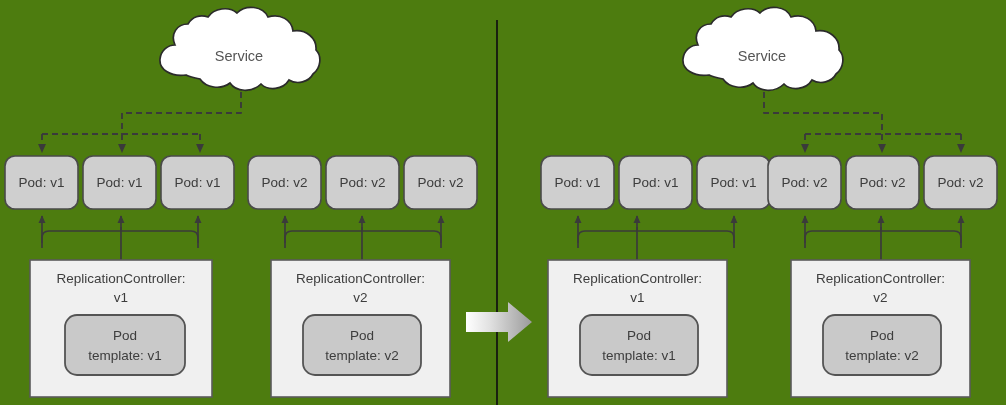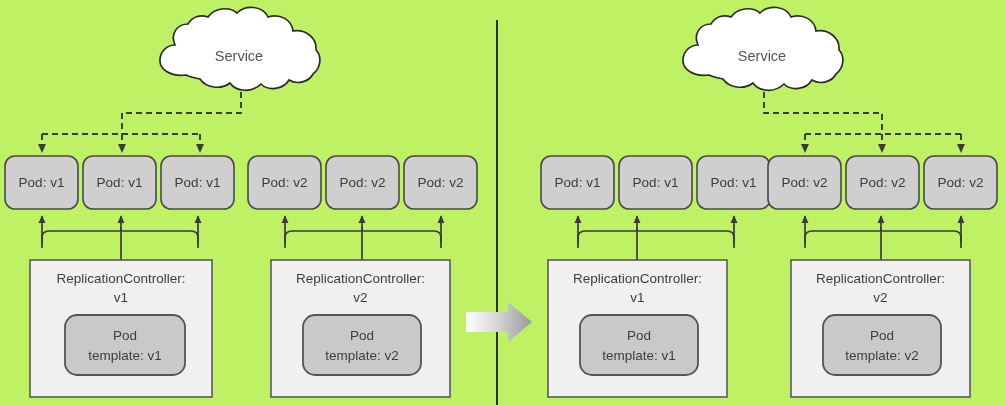--- a/index.html
+++ b/index.html
@@ -7,21 +7,21 @@
     padding: 0;
     background: #ffffff;
   }
   body {
     font-family: "Liberation Sans", sans-serif;
   }
   #diagram-root {
     position: relative;
     width: 1006px;
     height: 405px;
-    background: #bef264;
+    background: #4d7c0f;
     overflow: hidden;
   }
   svg#diagram-svg {
     display: block;
     width: 1006px;
     height: 405px;
   }
   .box-pod {
     fill: #cfcfcf;
     stroke: #4a4a4a;

